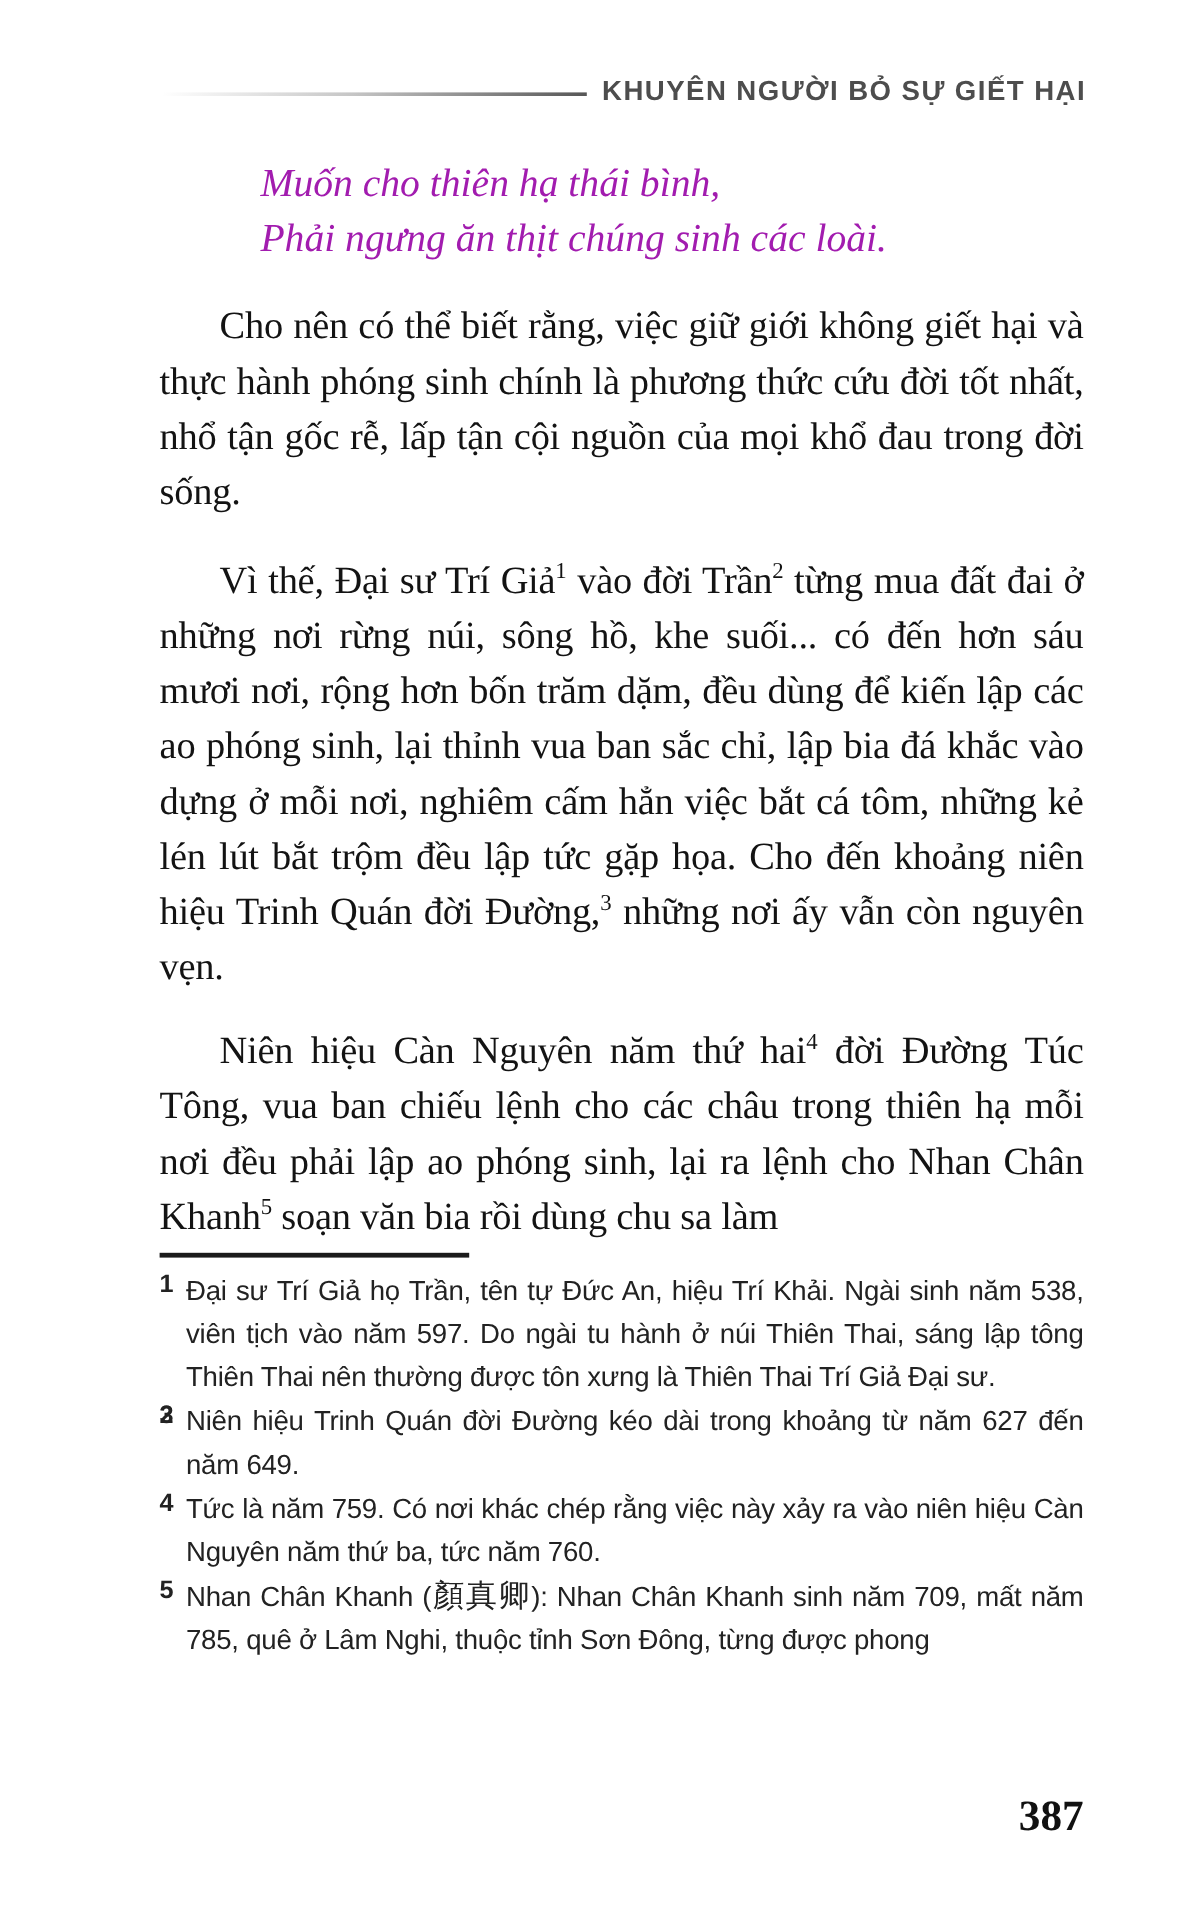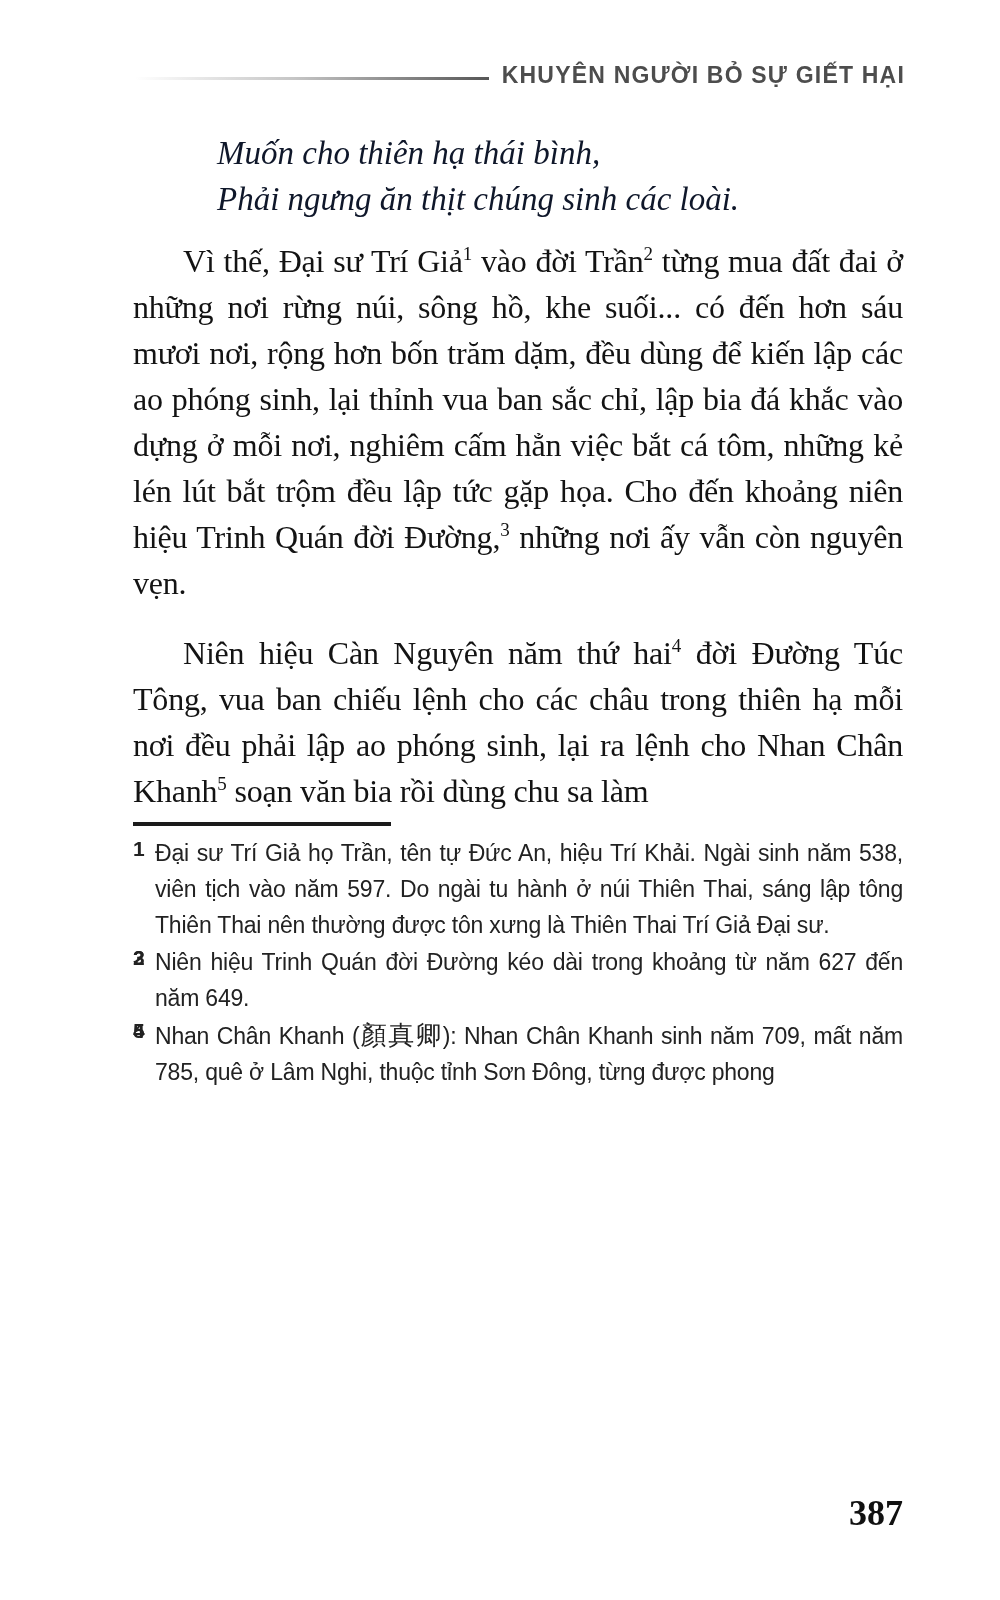--- a/index.html
+++ b/index.html
@@ -45,34 +45,34 @@
     left: 133px;
     top: 0;
     width: 770px;
   }
 
   .verse {
     margin: 130px 0 0 84px;
     font-size: 33px;
     line-height: 46px;
     font-style: italic;
-    color: #0f172a;
+    color: #a21caf;
   }
 
   .bodytext p {
     margin: 0;
     font-size: 32px;
     line-height: 46px;
     text-align: justify;
     text-indent: 50px;
     letter-spacing: -0.2px;
     color: #131313;
   }
   .bodytext p.p-first { margin-top: 26px; }
-  .bodytext p.p-mid   { margin-top: 16px; }
+  .bodytext p.p-mid   { margin-top: 28px; }
   .bodytext p.p-last  { margin-top: 24px; }
   .bodytext sup {
     font-size: 19px;
     line-height: 0;
     vertical-align: baseline;
     position: relative;
     top: -12px;
   }
 
   
@@ -127,40 +127,42 @@
   </div>
 
   <div class="content">
 
     <div class="verse">
       <div>Muốn cho thiên hạ thái bình,</div>
       <div>Phải ngưng ăn thịt chúng sinh các loài.</div>
     </div>
 
     <div class="bodytext">
+      <p class="p-first"><span>Cho nên có thể biết rằng, việc giữ giới không giết hại và thực hành phóng sinh chính là phương thức cứu đời tốt nhất, nhổ tận gốc rễ, lấp tận cội nguồn của mọi khổ đau trong đời sống.</span></p>
       <p class="p-mid"><span>Vì thế, Đại sư Trí Giả</span><sup>1</sup><span> vào đời Trần</span><sup>2</sup><span> từng mua đất đai ở những nơi rừng núi, sông hồ, khe suối... có đến hơn sáu mươi nơi, rộng hơn bốn trăm dặm, đều dùng để kiến lập các ao phóng sinh, lại thỉnh vua ban sắc chỉ, lập bia đá khắc vào dựng ở mỗi nơi, nghiêm cấm hẳn việc bắt cá tôm, những kẻ lén lút bắt trộm đều lập tức gặp họa. Cho đến khoảng niên hiệu Trinh Quán đời Đường,</span><sup>3</sup><span> những nơi ấy vẫn còn nguyên vẹn.</span></p>
       <p class="p-last"><span>Niên hiệu Càn Nguyên năm thứ hai</span><sup>4</sup><span> đời Đường Túc Tông, vua ban chiếu lệnh cho các châu trong thiên hạ mỗi nơi đều phải lập ao phóng sinh, lại ra lệnh cho Nhan Chân Khanh</span><sup>5</sup><span> soạn văn bia rồi dùng chu sa làm</span></p>
     </div>
 
     <div class="footnote-area">
       <div class="footnote-rule"></div>
 
       <div class="footnote">
         <span class="fn-num">1</span>
         <span><span>Đại sư Trí Giả họ Trần, tên tự Đức An, hiệu Trí Khải. Ngài sinh năm 538, viên tịch vào năm 597. Do ngài tu hành ở núi Thiên Thai, sáng lập tông Thiên Thai nên thường được tôn xưng là Thiên Thai Trí Giả Đại sư.</span></span>
       </div>
       <div class="footnote">
         <span class="fn-num">2</span>
       </div>
       <div class="footnote">
         <span class="fn-num">3</span>
         <span><span>Niên hiệu Trinh Quán đời Đường kéo dài trong khoảng từ năm 627 đến năm 649.</span></span>
       </div>
       <div class="footnote">
         <span class="fn-num">4</span>
+        <span><span>Tức là năm 759. Có nơi khác chép rằng việc này xảy ra vào niên hiệu Càn Nguyên năm thứ ba, tức năm 760.</span></span>
       </div>
       <div class="footnote">
         <span class="fn-num">5</span>
         <span><span>Nhan Chân Khanh (</span><span class="fn-cjk">顏真卿</span><span>): Nhan Chân Khanh sinh năm 709, mất năm 785, quê ở Lâm Nghi, thuộc tỉnh Sơn Đông, từng được phong</span></span>
       </div>
     </div>
 
   </div>
 
   <div class="page-number">387</div>

